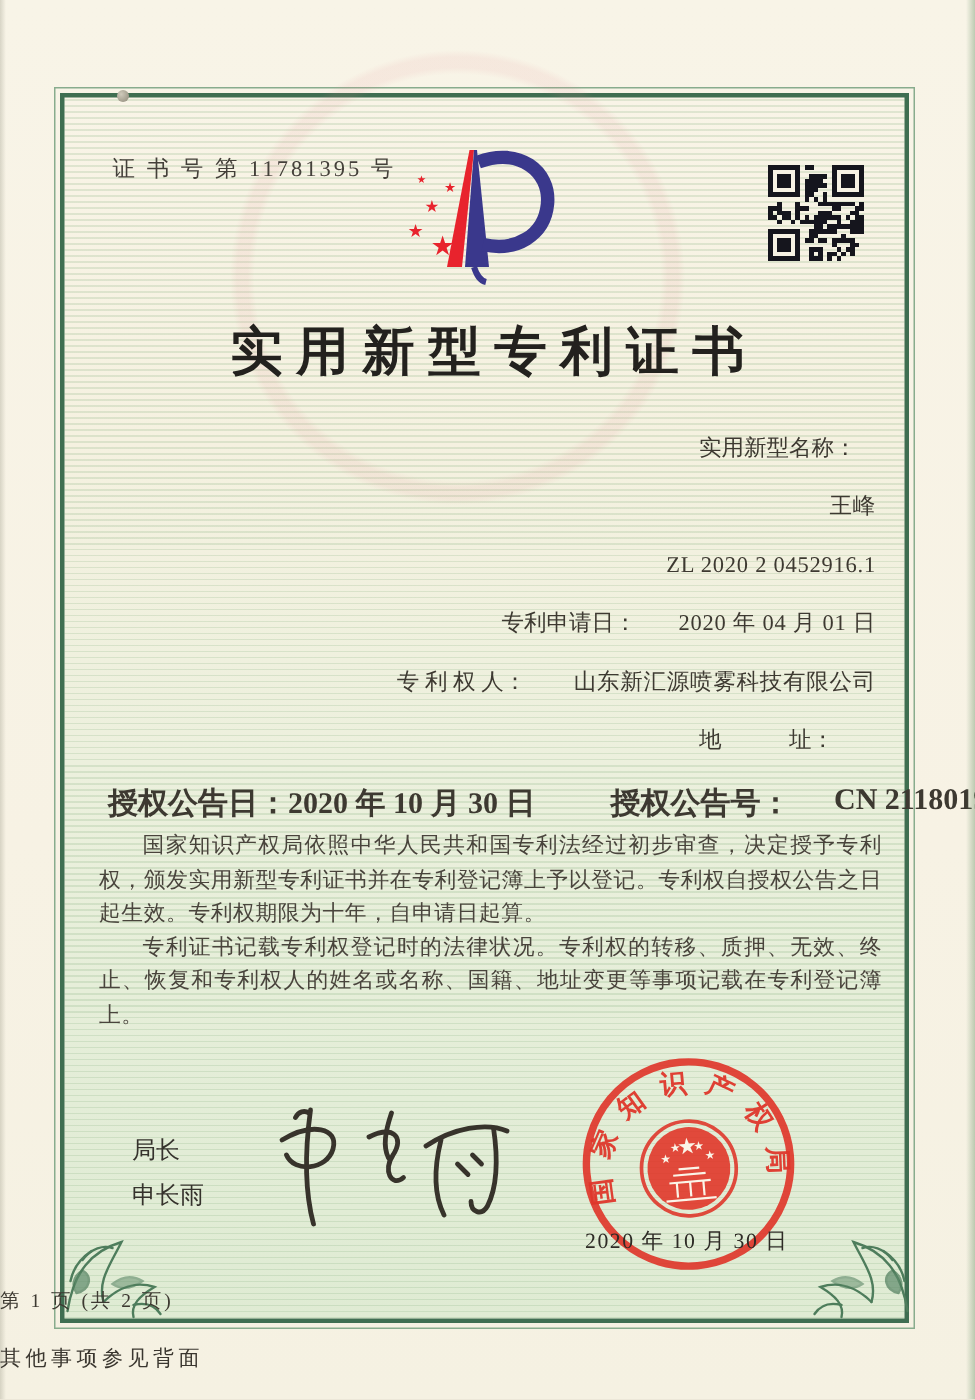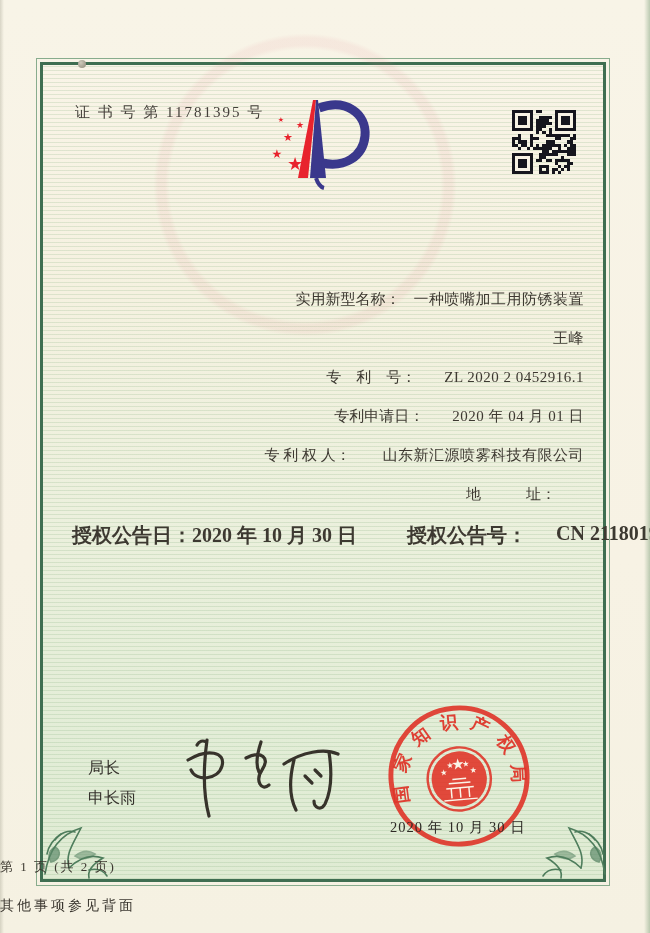--- a/index.html
+++ b/index.html
@@ -234,31 +234,30 @@
       <rect x="1" y="1" width="5" height="5" fill="#f7f2e4"></rect>
       <rect x="2" y="2" width="3" height="3" fill="#15151d"></rect>
       <rect x="14" y="0" width="7" height="7" fill="#15151d"></rect>
       <rect x="15" y="1" width="5" height="5" fill="#f7f2e4"></rect>
       <rect x="16" y="2" width="3" height="3" fill="#15151d"></rect>
       <rect x="0" y="14" width="7" height="7" fill="#15151d"></rect>
       <rect x="1" y="15" width="5" height="5" fill="#f7f2e4"></rect>
       <rect x="2" y="16" width="3" height="3" fill="#15151d"></rect>
     </svg>
 
+  <div class="title">实用新型专利证书</div>
 
   <div class="fields">
     <div class="field">
       <span class="flabel">实用新型名称：</span>
-      <span class="fvalue">一种喷嘴加工用防锈装置</span>
     </div>
     <div class="field">
       <span class="fvalue">王峰</span>
     </div>
     <div class="field">
-      <span class="flabel">专　利　号：</span>
       <span class="fvalue">ZL 2020 2 0452916.1</span>
     </div>
     <div class="field">
       <span class="flabel">专利申请日：</span>
       <span class="fvalue">2020 年 04 月 01 日</span>
     </div>
     <div class="field">
       <span class="flabel">专 利 权 人：</span>
       <span class="fvalue">山东新汇源喷雾科技有限公司</span>
     </div>
@@ -271,20 +270,24 @@
     <div class="grant-pair">
       <span>授权公告日：</span>
       <span>2020 年 10 月 30 日</span>
     </div>
     <div class="grant-pair second">
       <span>授权公告号：</span>
       <span>CN 211801965 U</span>
     </div>
   </div>
 
+  <div class="body-text">
+    <p>国家知识产权局依照中华人民共和国专利法经过初步审查，决定授予专利权，颁发实用新型专利证书并在专利登记簿上予以登记。专利权自授权公告之日起生效。专利权期限为十年，自申请日起算。</p>
+    <p>专利证书记载专利权登记时的法律状况。专利权的转移、质押、无效、终止、恢复和专利权人的姓名或名称、国籍、地址变更等事项记载在专利登记簿上。</p>
+  </div>
 
   <div class="signer">
     <div>局长</div>
     <div>申长雨</div>
   </div>
 
   <svg class="signature" viewBox="0 0 186 96">
     <g fill="none" stroke="#37332b" stroke-width="3.2" stroke-linecap="round" stroke-linejoin="round">
       <path d="M40,14 C 37,12 33,13 31,17"></path>
       <path d="M41,12 C 38,34 36,62 43,88"></path>

